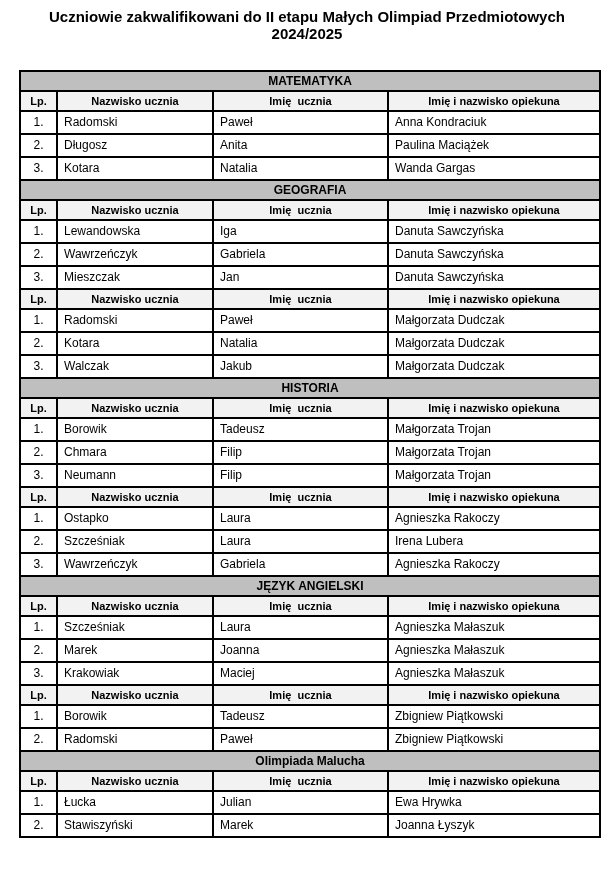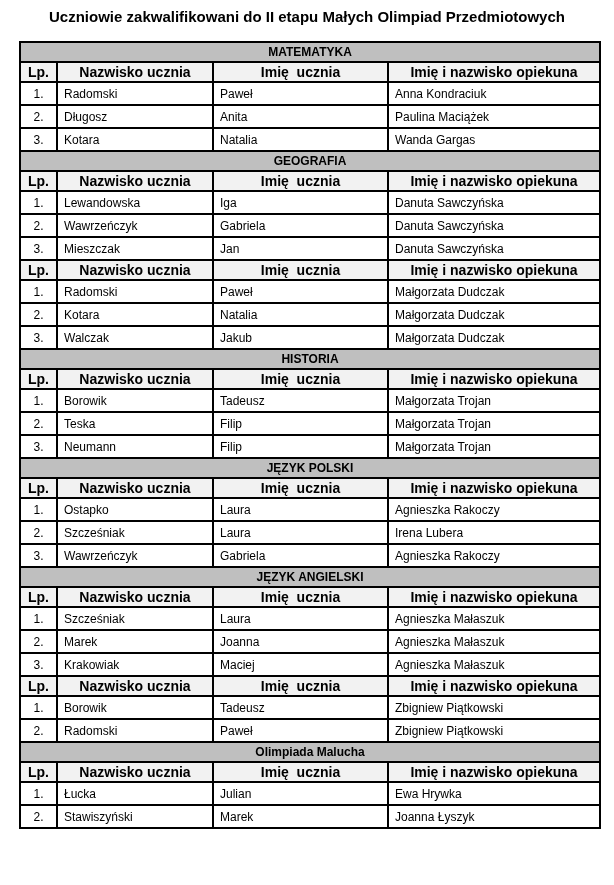--- a/index.html
+++ b/index.html
@@ -21,59 +21,60 @@
     padding-top: 8px;
     text-align: center;
     font-size: 15px;
     font-weight: bold;
     line-height: 1.15;
   }
   table.results {
     border-collapse: collapse;
     table-layout: fixed;
     width: 580px;
-    margin: 16px 0 0 19px;
+    margin: 27px 0 0 19px;
   }
   table.results td, table.results th {
     border: 2px solid var(--border-c);
     padding: 0;
     overflow: hidden;
   }
   tr.sec-row td {
     height: 18px;
     background: var(--sec-bg);
     text-align: center;
     vertical-align: middle;
     font-weight: bold;
     font-size: 12px;
   }
   tr.head-row th {
     height: 18px;
     background: var(--colhead-bg);
     text-align: center;
     vertical-align: middle;
     font-weight: bold;
-    font-size: 14px;
+    font-size: 11px;
     white-space: pre; 
   }
   tr.data-row td {
     height: 21px;
     font-size: 12px;
     vertical-align: middle;
     background: #ffffff;
   }
   tr.data-row td.lp { text-align: center; }
   tr.data-row td.txt { text-align: left; padding-left: 6px; }
 </style>
 </head>
 <body>
 
 <div class="page">
   <div class="title">
     <div>Uczniowie zakwalifikowani do II etapu Małych Olimpiad Przedmiotowych</div>
+    <div>2024/2025</div>
   </div>
 
   <table class="results">
     <colgroup>
       <col style="width:37px">
       <col style="width:156px">
       <col style="width:175px">
       <col style="width:212px">
     </colgroup>
   <tbody>
@@ -171,35 +172,32 @@
           <th>Imię i nazwisko opiekuna</th>
         </tr>
         <tr class="data-row">
           <td class="lp">1.</td>
           <td class="txt">Borowik</td>
           <td class="txt">Tadeusz</td>
           <td class="txt">Małgorzata Trojan</td>
         </tr>
         <tr class="data-row">
           <td class="lp">2.</td>
-          <td class="txt">Teska</td>
+          <td class="txt">Chmara</td>
           <td class="txt">Filip</td>
           <td class="txt">Małgorzata Trojan</td>
         </tr>
         <tr class="data-row">
           <td class="lp">3.</td>
           <td class="txt">Neumann</td>
           <td class="txt">Filip</td>
           <td class="txt">Małgorzata Trojan</td>
         </tr>
       </tbody>
       <tbody>
-        <tr class="sec-row">
-          <td colspan="4">JĘZYK POLSKI</td>
-        </tr>
         <tr class="head-row">
           <th>Lp.</th>
           <th>Nazwisko ucznia</th>
           <th>Imię  ucznia</th>
           <th>Imię i nazwisko opiekuna</th>
         </tr>
         <tr class="data-row">
           <td class="lp">1.</td>
           <td class="txt">Ostapko</td>
           <td class="txt">Laura</td>

